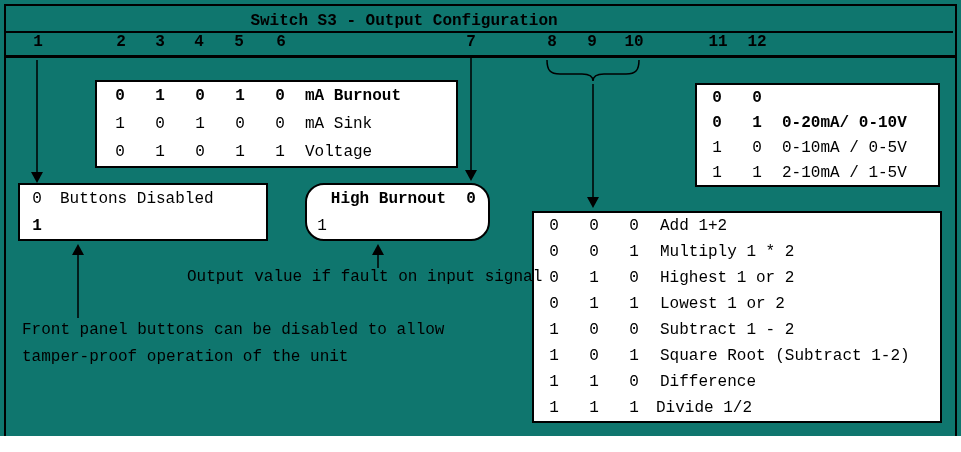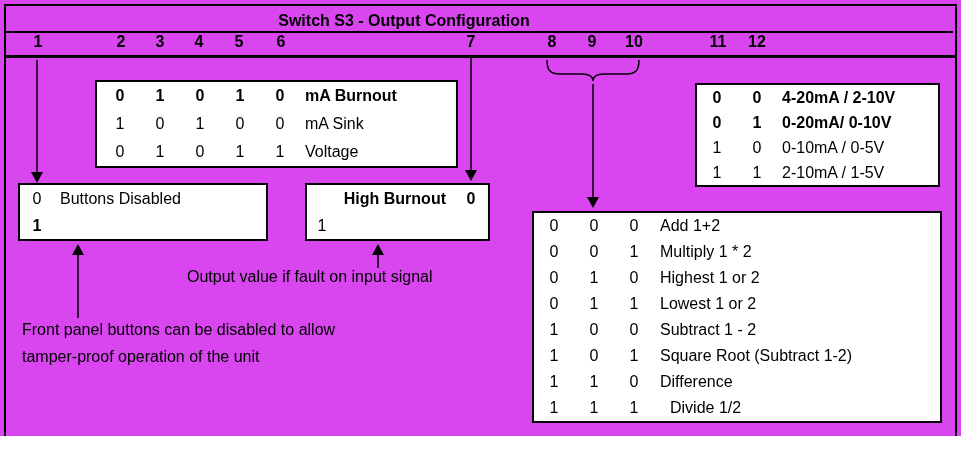--- a/index.html
+++ b/index.html
@@ -1,21 +1,21 @@
 <!DOCTYPE html>
 <html><head>
 <meta charset="utf-8">
 <style>
   html, body { margin: 0; padding: 0; background: #fff; }
   #canvas {
     position: relative;
     width: 961px;
     height: 436px;
-    background: #d946ef;
-    font-family: Liberation Sans, sans-serif;
+    background: #0f766e;
+    font-family: Liberation Mono, monospace;
     color: #000;
     font-size: 16px;
     overflow: hidden;
   }
   .frame {
     position: absolute;
     left: 4px; top: 4px;
     width: 949px; height: 440px;
     border: 2px solid #000;
   }
@@ -159,35 +159,34 @@
   <div class="box" style="left:18px; top:183px; width:243px; height:54px; padding-left:3px;">
     <div class="trow" style="height:27px">
       <span class="bit w28">0</span>
       <span style="margin-left:9px">Buttons Disabled</span>
     </div>
     <div class="trow b" style="height:27px">
       <span class="bit w28">1</span>
     </div>
   </div>
 
-  <div class="box" style="left:305px; top:183px; width:181px; height:54px;">
+  <div class="box" style="left:305px; top:183px; width:181px; height:54px;border-radius:19px;">
     <div class="trow b" style="height:27px">
       <span style="flex:1; text-align:right; padding-right:10px">High Burnout</span>
       <span class="bit w30" style="margin-right:2px">0</span>
     </div>
     <div class="trow" style="height:27px">
       <span class="bit w30" style="margin-right:2px">1</span>
     </div>
   </div>
 
   <div class="box" style="left:695px; top:83px; width:241px; height:100px;">
     <div class="trow b" style="height:25px">
       <span class="bit w40">0</span>
       <span class="bit w40">0</span>
-      <span style="margin-left:5px">4-20mA / 2-10V</span>
     </div>
     <div class="trow b" style="height:25px">
       <span class="bit w40">0</span>
       <span class="bit w40">1</span>
       <span style="margin-left:5px">0-20mA/ 0-10V</span>
     </div>
     <div class="trow" style="height:25px">
       <span class="bit w40">1</span>
       <span class="bit w40">0</span>
       <span style="margin-left:5px">0-10mA / 0-5V</span>
@@ -239,21 +238,21 @@
     <div class="trow" style="height:26px">
       <span class="bit w40">1</span>
       <span class="bit w40">1</span>
       <span class="bit w40">0</span>
       <span style="margin-left:6px">Difference</span>
     </div>
     <div class="trow" style="height:26px">
       <span class="bit w40">1</span>
       <span class="bit w40">1</span>
       <span class="bit w40">1</span>
-      <span style="margin-left:16px">Divide 1/2</span>
+      <span style="margin-left:2px">Divide 1/2</span>
     </div>
   </div>
 
   <div class="note" style="left:187px; top:268px;">Output value if fault on input signal</div>
   <div class="note" style="left:22px; top:348px;">tamper-proof operation of the unit</div>
   <div class="note" style="left:22px; top:321px;">Front panel buttons can be disabled to allow</div>
 
 </div>
 
 </body></html>

